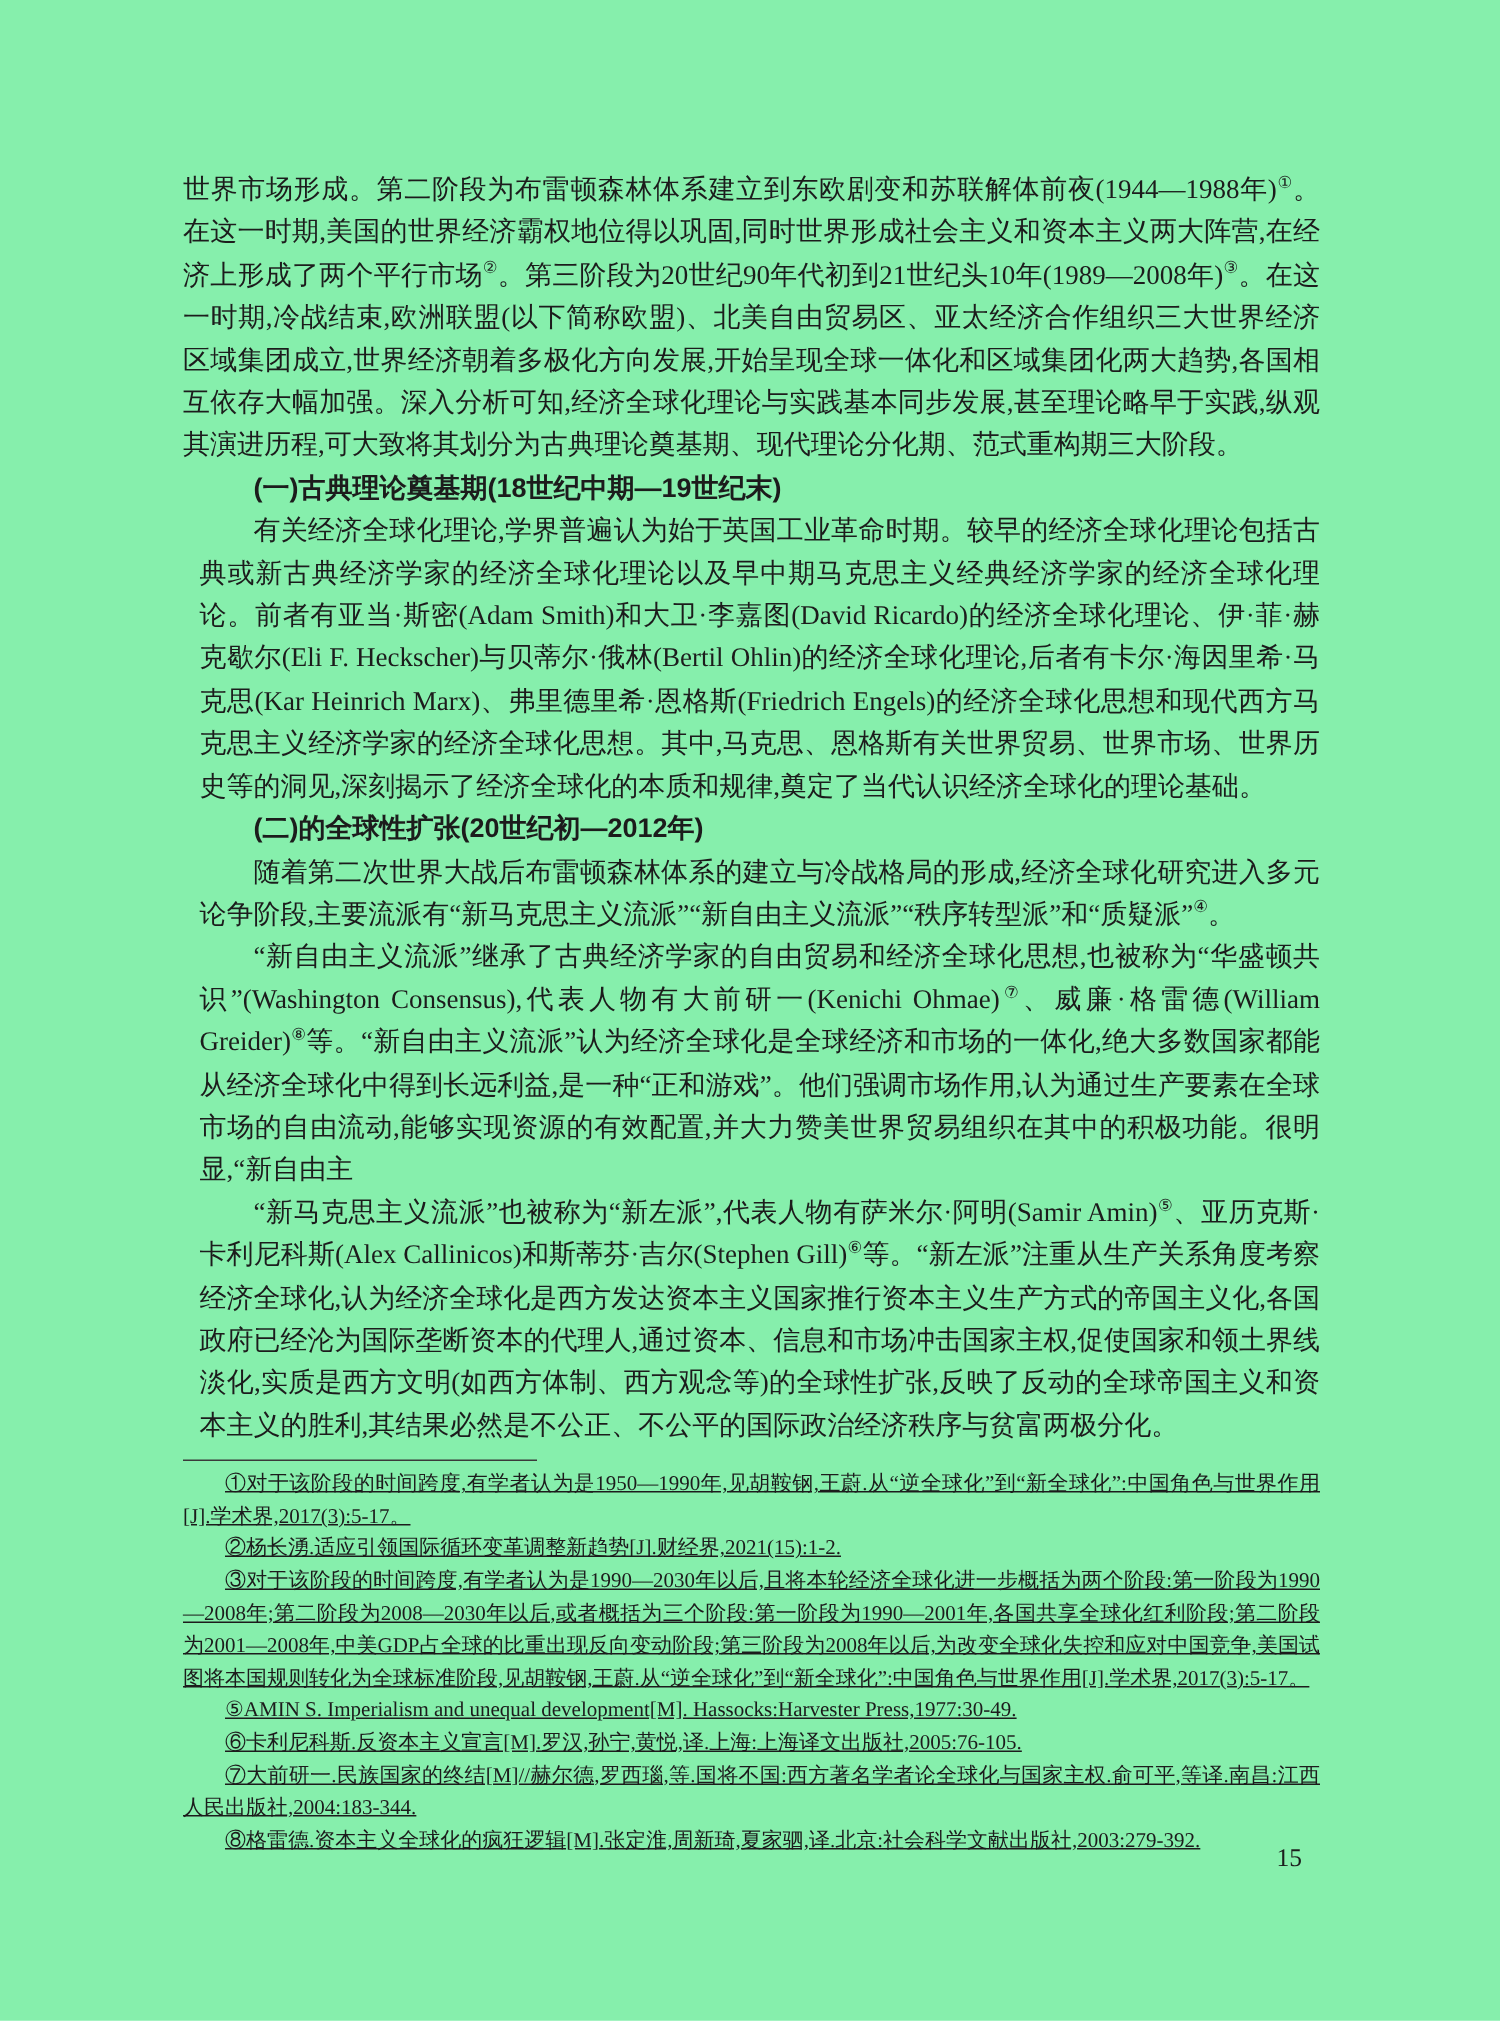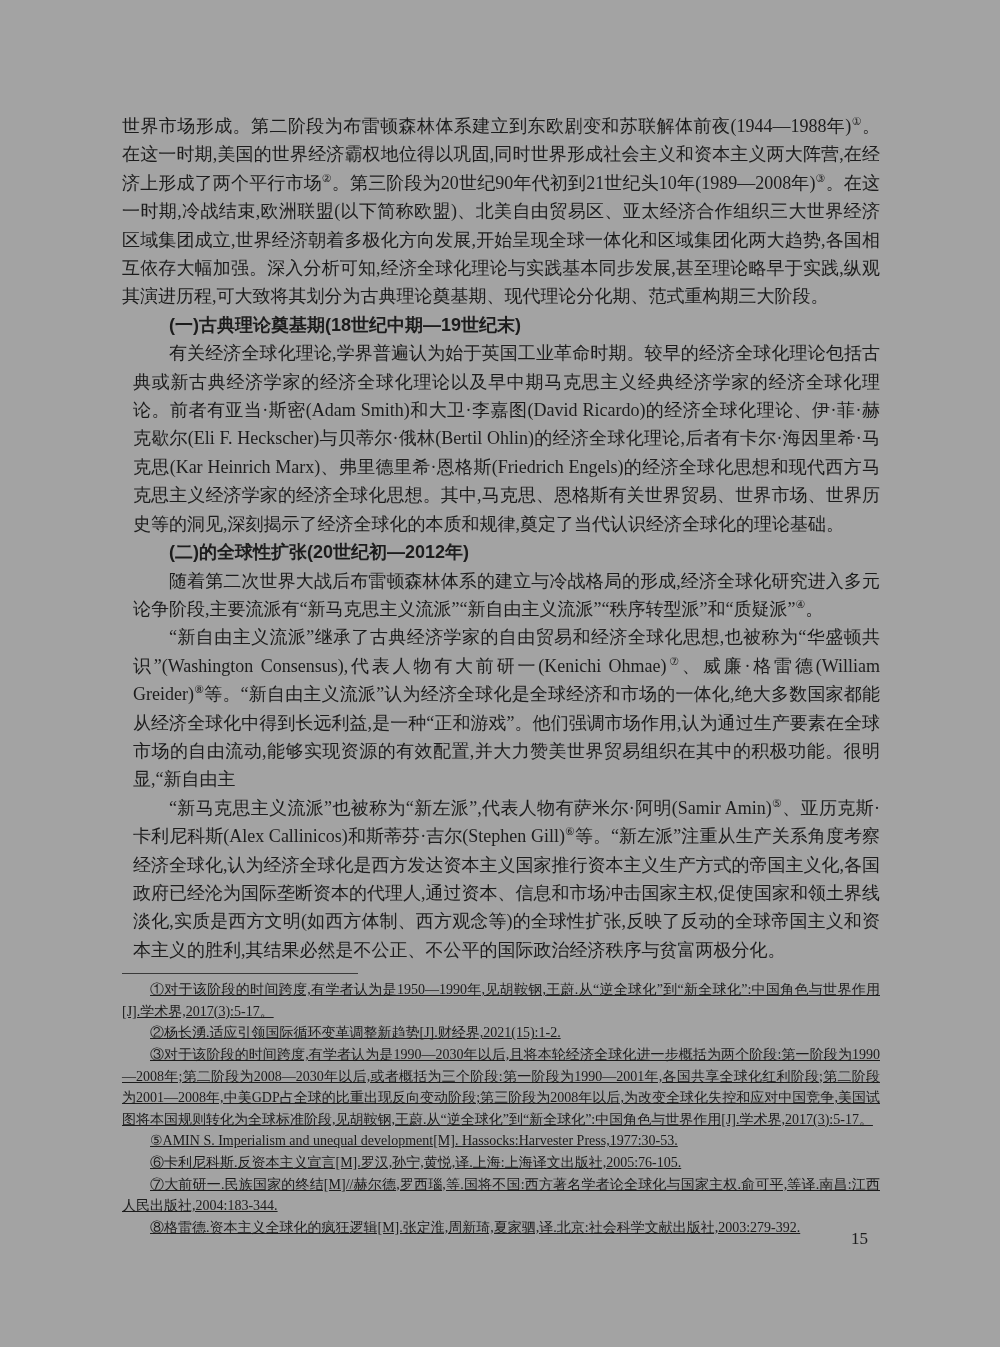--- a/index.html
+++ b/index.html
@@ -1,20 +1,20 @@
 <!DOCTYPE html>
 <html><head>
 <meta charset="utf-8">
 <style>
   html, body { margin: 0; padding: 0; }
   .page {
     position: relative;
     width: 1000px;
     height: 1347px;
-    background: #a3a3a3;
+    background: #86efac;
     color: #1c1c1c;
     overflow: hidden;
   }
   .content {
     position: absolute;
     left: 122px;
     top: 112px;
     width: 758px;
   }
   .doc-body p {
@@ -72,20 +72,20 @@
         <p class="heading indent">(二)的全球性扩张(20世纪初—2012年)</p>
         <p class="body indent">随着第二次世界大战后布雷顿森林体系的建立与冷战格局的形成,经济全球化研究进入多元论争阶段,主要流派有“新马克思主义流派”“新自由主义流派”“秩序转型派”和“质疑派”<sup>④</sup>。</p>
         <p class="body indent">“新自由主义流派”继承了古典经济学家的自由贸易和经济全球化思想,也被称为“华盛顿共识”(Washington Consensus),代表人物有大前研一(Kenichi Ohmae)<sup>⑦</sup>、威廉·格雷德(William Greider)<sup>⑧</sup>等。“新自由主义流派”认为经济全球化是全球经济和市场的一体化,绝大多数国家都能从经济全球化中得到长远利益,是一种“正和游戏”。他们强调市场作用,认为通过生产要素在全球市场的自由流动,能够实现资源的有效配置,并大力赞美世界贸易组织在其中的积极功能。很明显,“新自由主</p>
         <p class="body indent">“新马克思主义流派”也被称为“新左派”,代表人物有萨米尔·阿明(Samir Amin)<sup>⑤</sup>、亚历克斯·卡利尼科斯(Alex Callinicos)和斯蒂芬·吉尔(Stephen Gill)<sup>⑥</sup>等。“新左派”注重从生产关系角度考察经济全球化,认为经济全球化是西方发达资本主义国家推行资本主义生产方式的帝国主义化,各国政府已经沦为国际垄断资本的代理人,通过资本、信息和市场冲击国家主权,促使国家和领土界线淡化,实质是西方文明(如西方体制、西方观念等)的全球性扩张,反映了反动的全球帝国主义和资本主义的胜利,其结果必然是不公正、不公平的国际政治经济秩序与贫富两极分化。</p>
       </section>
     <div class="fn-sep"></div>
     <section class="footnotes">
         <p>①对于该阶段的时间跨度,有学者认为是1950—1990年,见胡鞍钢,王蔚.从“逆全球化”到“新全球化”:中国角色与世界作用[J].学术界,2017(3):5-17。</p>
         <p>②杨长湧.适应引领国际循环变革调整新趋势[J].财经界,2021(15):1-2.</p>
         <p>③对于该阶段的时间跨度,有学者认为是1990—2030年以后,且将本轮经济全球化进一步概括为两个阶段:第一阶段为1990—2008年;第二阶段为2008—2030年以后,或者概括为三个阶段:第一阶段为1990—2001年,各国共享全球化红利阶段;第二阶段为2001—2008年,中美GDP占全球的比重出现反向变动阶段;第三阶段为2008年以后,为改变全球化失控和应对中国竞争,美国试图将本国规则转化为全球标准阶段,见胡鞍钢,王蔚.从“逆全球化”到“新全球化”:中国角色与世界作用[J].学术界,2017(3):5-17。</p>
-        <p>⑤AMIN S. Imperialism and unequal development[M]. Hassocks:Harvester Press,1977:30-53.</p>
+        <p>⑤AMIN S. Imperialism and unequal development[M]. Hassocks:Harvester Press,1977:30-49.</p>
         <p>⑥卡利尼科斯.反资本主义宣言[M].罗汉,孙宁,黄悦,译.上海:上海译文出版社,2005:76-105.</p>
         <p>⑦大前研一.民族国家的终结[M]//赫尔德,罗西瑙,等.国将不国:西方著名学者论全球化与国家主权.俞可平,等译.南昌:江西人民出版社,2004:183-344.</p>
         <p>⑧格雷德.资本主义全球化的疯狂逻辑[M].张定淮,周新琦,夏家驷,译.北京:社会科学文献出版社,2003:279-392.</p>
       </section>
   </main>
   <div class="page-number">15</div>
 </div>
 
 </body></html>

